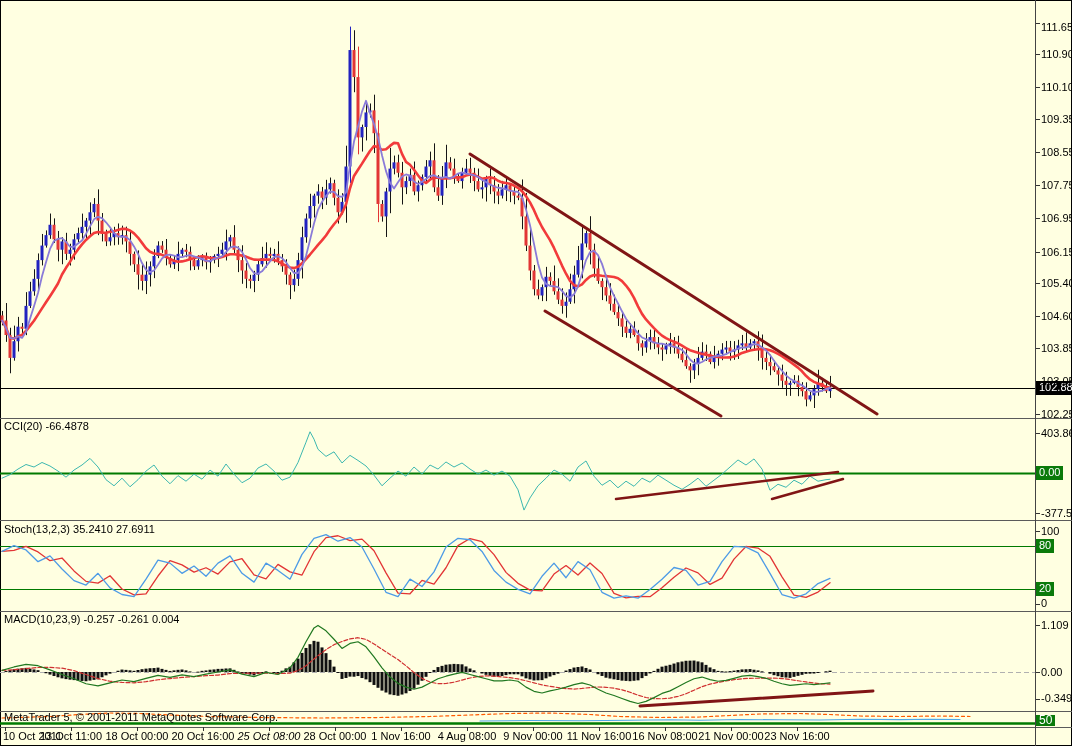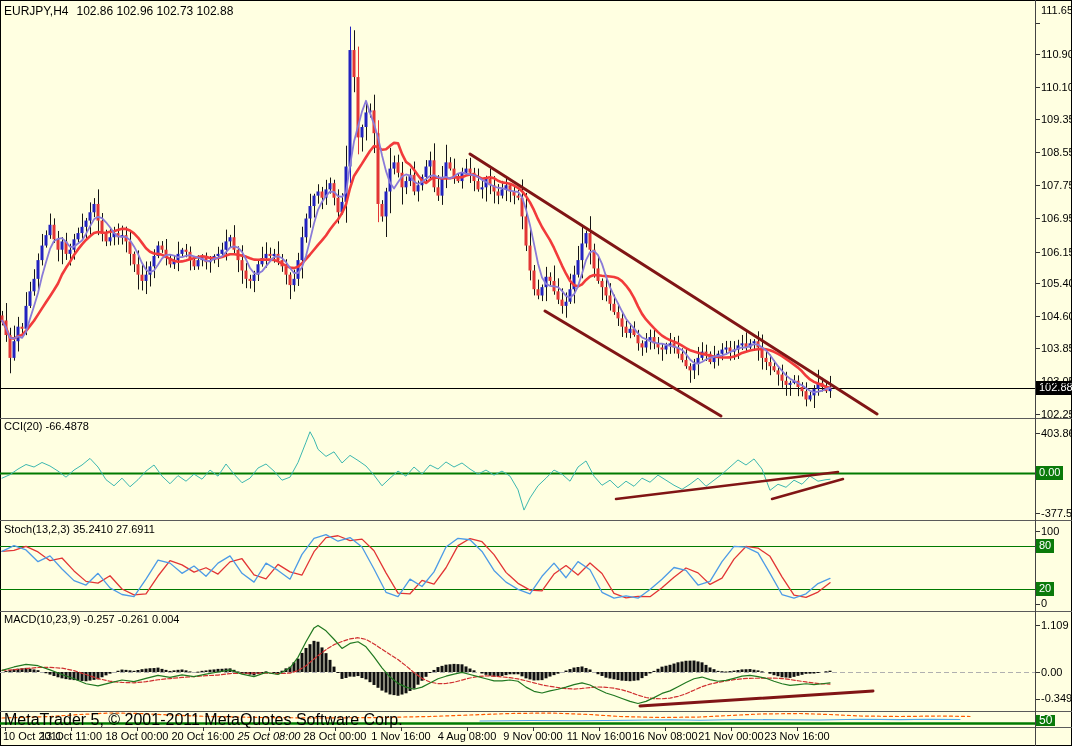--- a/index.html
+++ b/index.html
@@ -10,21 +10,21 @@
   }
   svg#plot{position:absolute;left:0;top:0;}
   .overlay{position:absolute;left:0;top:0;width:1072px;height:746px;pointer-events:none;}
   .overlay div{position:absolute;white-space:nowrap;}
   .lbl{font-size:11px;color:#000;line-height:12px;}
   .hdr{left:4px;top:4px;font-size:12px;color:#000;}
   .hdr span{margin-right:8px;}
   .badge{font-size:11px;line-height:13px;color:#fff;background:#000;padding:0 3px;height:14px;}
   .badge.green{background:#0A7A0A;}
   .axis-num{left:1041px;}
-  .copyright{left:4px;top:711px;font-size:16px;color:#000;text-align:right;}
+  .copyright{left:4px;top:711px;font-size:11px;color:#000;text-align:right;}
 </style>
 </head>
 <body>
 
 <div class="window">
   <svg id="plot" width="1072" height="746">
       <line x1="0" y1="418.5" x2="1072" y2="418.5" stroke="#5A5A5A" stroke-width="1"></line>
       <line x1="0" y1="520.5" x2="1072" y2="520.5" stroke="#5A5A5A" stroke-width="1"></line>
       <line x1="0" y1="611.5" x2="1072" y2="611.5" stroke="#5A5A5A" stroke-width="1"></line>
       <line x1="0" y1="711.5" x2="1072" y2="711.5" stroke="#5A5A5A" stroke-width="1"></line>
@@ -697,23 +697,20 @@
       <line x1="401.5" y1="727" x2="401.5" y2="731" stroke="#333" stroke-width="1"></line>
       <line x1="467.5" y1="727" x2="467.5" y2="731" stroke="#333" stroke-width="1"></line>
       <line x1="533.5" y1="727" x2="533.5" y2="731" stroke="#333" stroke-width="1"></line>
       <line x1="599.5" y1="727" x2="599.5" y2="731" stroke="#333" stroke-width="1"></line>
       <line x1="665.5" y1="727" x2="665.5" y2="731" stroke="#333" stroke-width="1"></line>
       <line x1="731.5" y1="727" x2="731.5" y2="731" stroke="#333" stroke-width="1"></line>
       <line x1="797.5" y1="727" x2="797.5" y2="731" stroke="#333" stroke-width="1"></line>
     </svg>
 
   <div class="overlay">
-    <div class="hdr">
-      <span>EURJPY,H4</span><span>102.86 102.96 102.73 102.88</span>
-    </div>
 
     <div class="lbl" style="left:4px;top:420px">CCI(20) -66.4878</div>
     <div class="lbl" style="left:4px;top:523px">Stoch(13,2,3) 35.2410 27.6911</div>
     <div class="lbl" style="left:4px;top:613px">MACD(10,23,9) -0.257 -0.261 0.004</div>
     <div class="copyright">MetaTrader 5, © 2001-2011 MetaQuotes Software Corp.</div>
 
     <div class="lbl axis-num" style="top:427px">403.865</div>
     <div class="badge green" style="left:1036px;top:466px">0.00</div>
     <div class="lbl axis-num" style="top:507px">-377.525</div>
 
@@ -723,21 +720,21 @@
     <div class="lbl axis-num" style="top:597px">0</div>
 
     <div class="lbl axis-num" style="top:619px">1.109</div>
     <div class="lbl axis-num" style="top:666px">0.00</div>
     <div class="lbl axis-num" style="top:692px">-0.349</div>
 
     <div class="badge" style="left:1036px;top:381px">102.88</div>
     <div class="badge green" style="left:1036px;top:715px;line-height:11px;height:11px;font-size:12px">50</div>
 
     <div id="price-axis">
-        <div class="lbl" style="left: 1041px; top: 4px;">111.65</div>
+        <div class="lbl" style="left: 1041px; top: 21px;">111.65</div>
         <div class="lbl" style="left: 1041px; top: 48px;">110.90</div>
         <div class="lbl" style="left: 1041px; top: 81px;">110.10</div>
         <div class="lbl" style="left: 1041px; top: 113px;">109.35</div>
         <div class="lbl" style="left: 1041px; top: 146px;">108.55</div>
         <div class="lbl" style="left: 1041px; top: 179px;">107.75</div>
         <div class="lbl" style="left: 1041px; top: 212px;">106.95</div>
         <div class="lbl" style="left: 1041px; top: 246px;">106.15</div>
         <div class="lbl" style="left: 1041px; top: 277px;">105.40</div>
         <div class="lbl" style="left: 1041px; top: 310px;">104.60</div>
         <div class="lbl" style="left: 1041px; top: 342px;">103.85</div>

